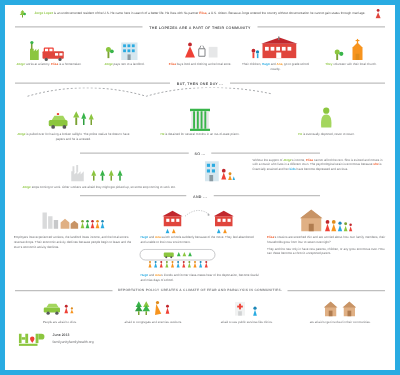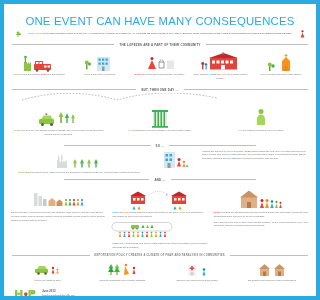--- a/index.html
+++ b/index.html
@@ -72,21 +72,20 @@
   .logo{width:22px;height:11px;position:relative;}
   .fmeta{font-size:2.8px;line-height:1.75;color:#6d6e71;}
   .fmeta .date{font-weight:bold;color:#58595b;}
   svg{display:block;}
 </style>
 </head>
 <body>
 
 <div class="frame">
 
-  <div class="title">ONE EVENT CAN HAVE MANY CONSEQUENCES</div>
 
   <div class="intro">
     <span class="ico-l">
       <svg width="6" height="7" viewBox="0 0 12 14">
         <path d="M6 0 L9.5 4 L7.6 4 L10.5 8 L1.5 8 L4.4 4 L2.5 4 Z" fill="#8cc63f"></path>
         <rect x="5.2" y="8" width="1.6" height="4" fill="#7aa233"></rect>
         <circle cx="9.5" cy="6.5" r="2" fill="#39b54a"></circle>
       </svg>
     </span>
     <span class="ico-r">

